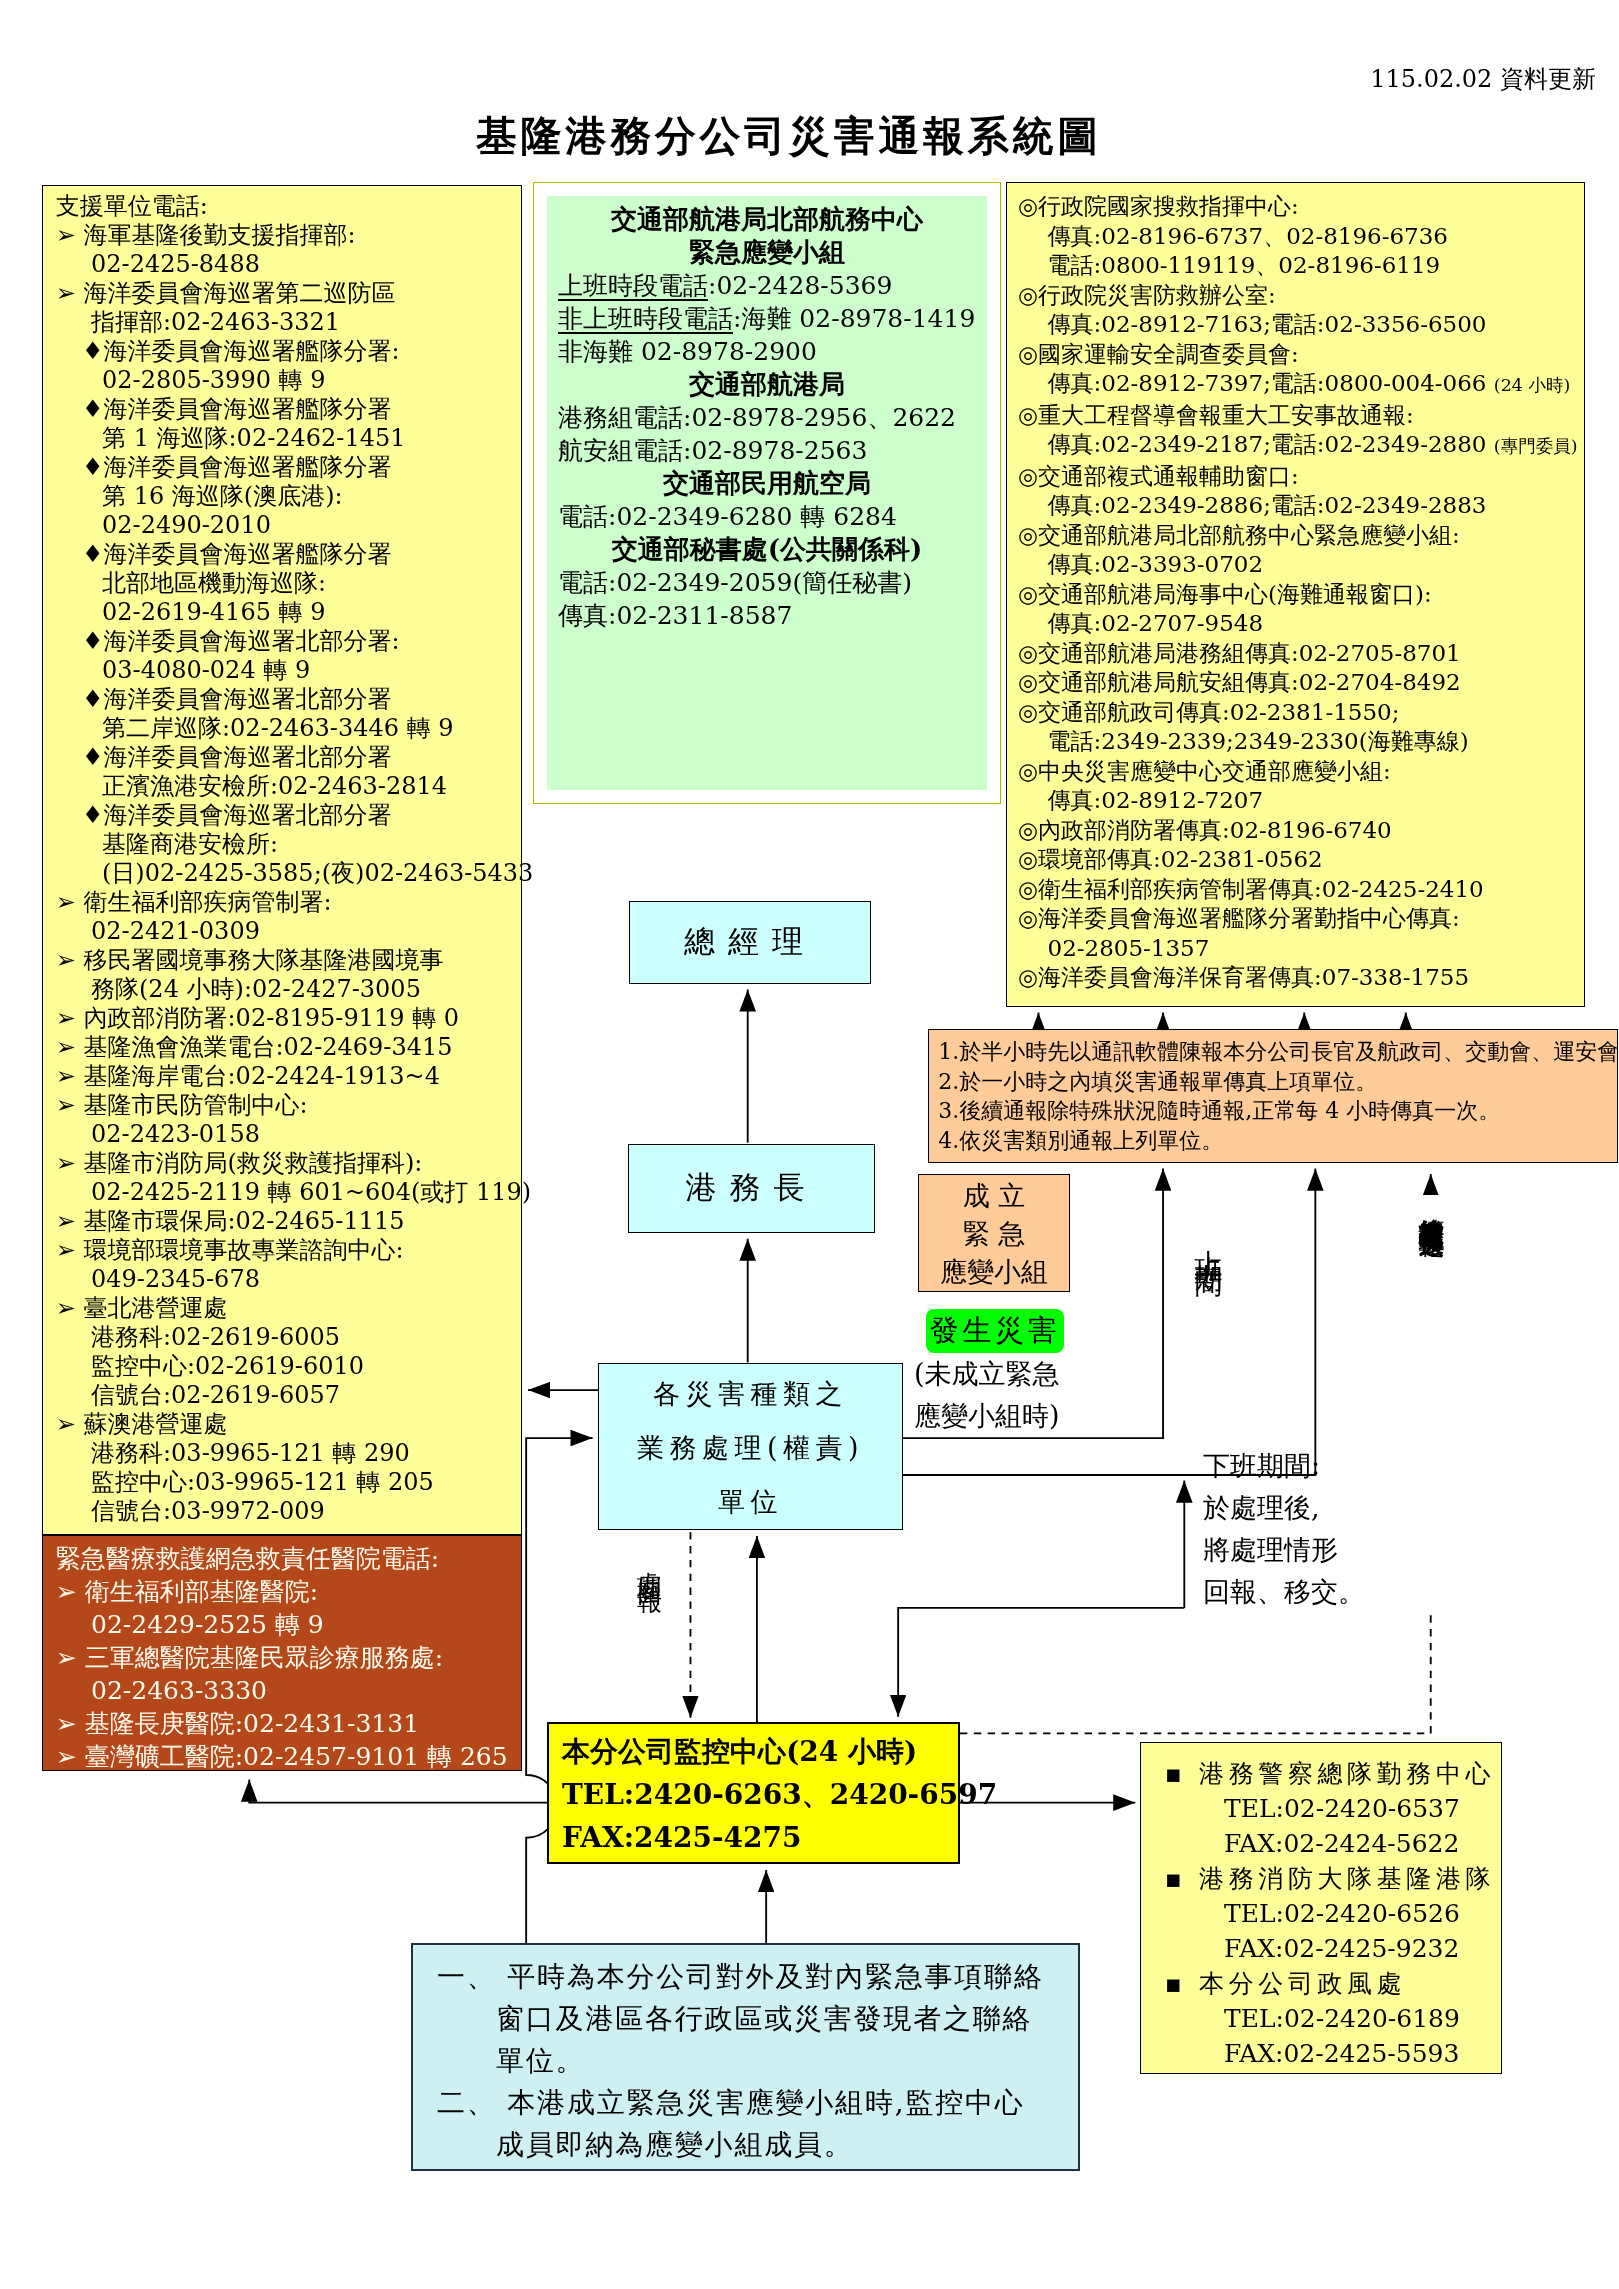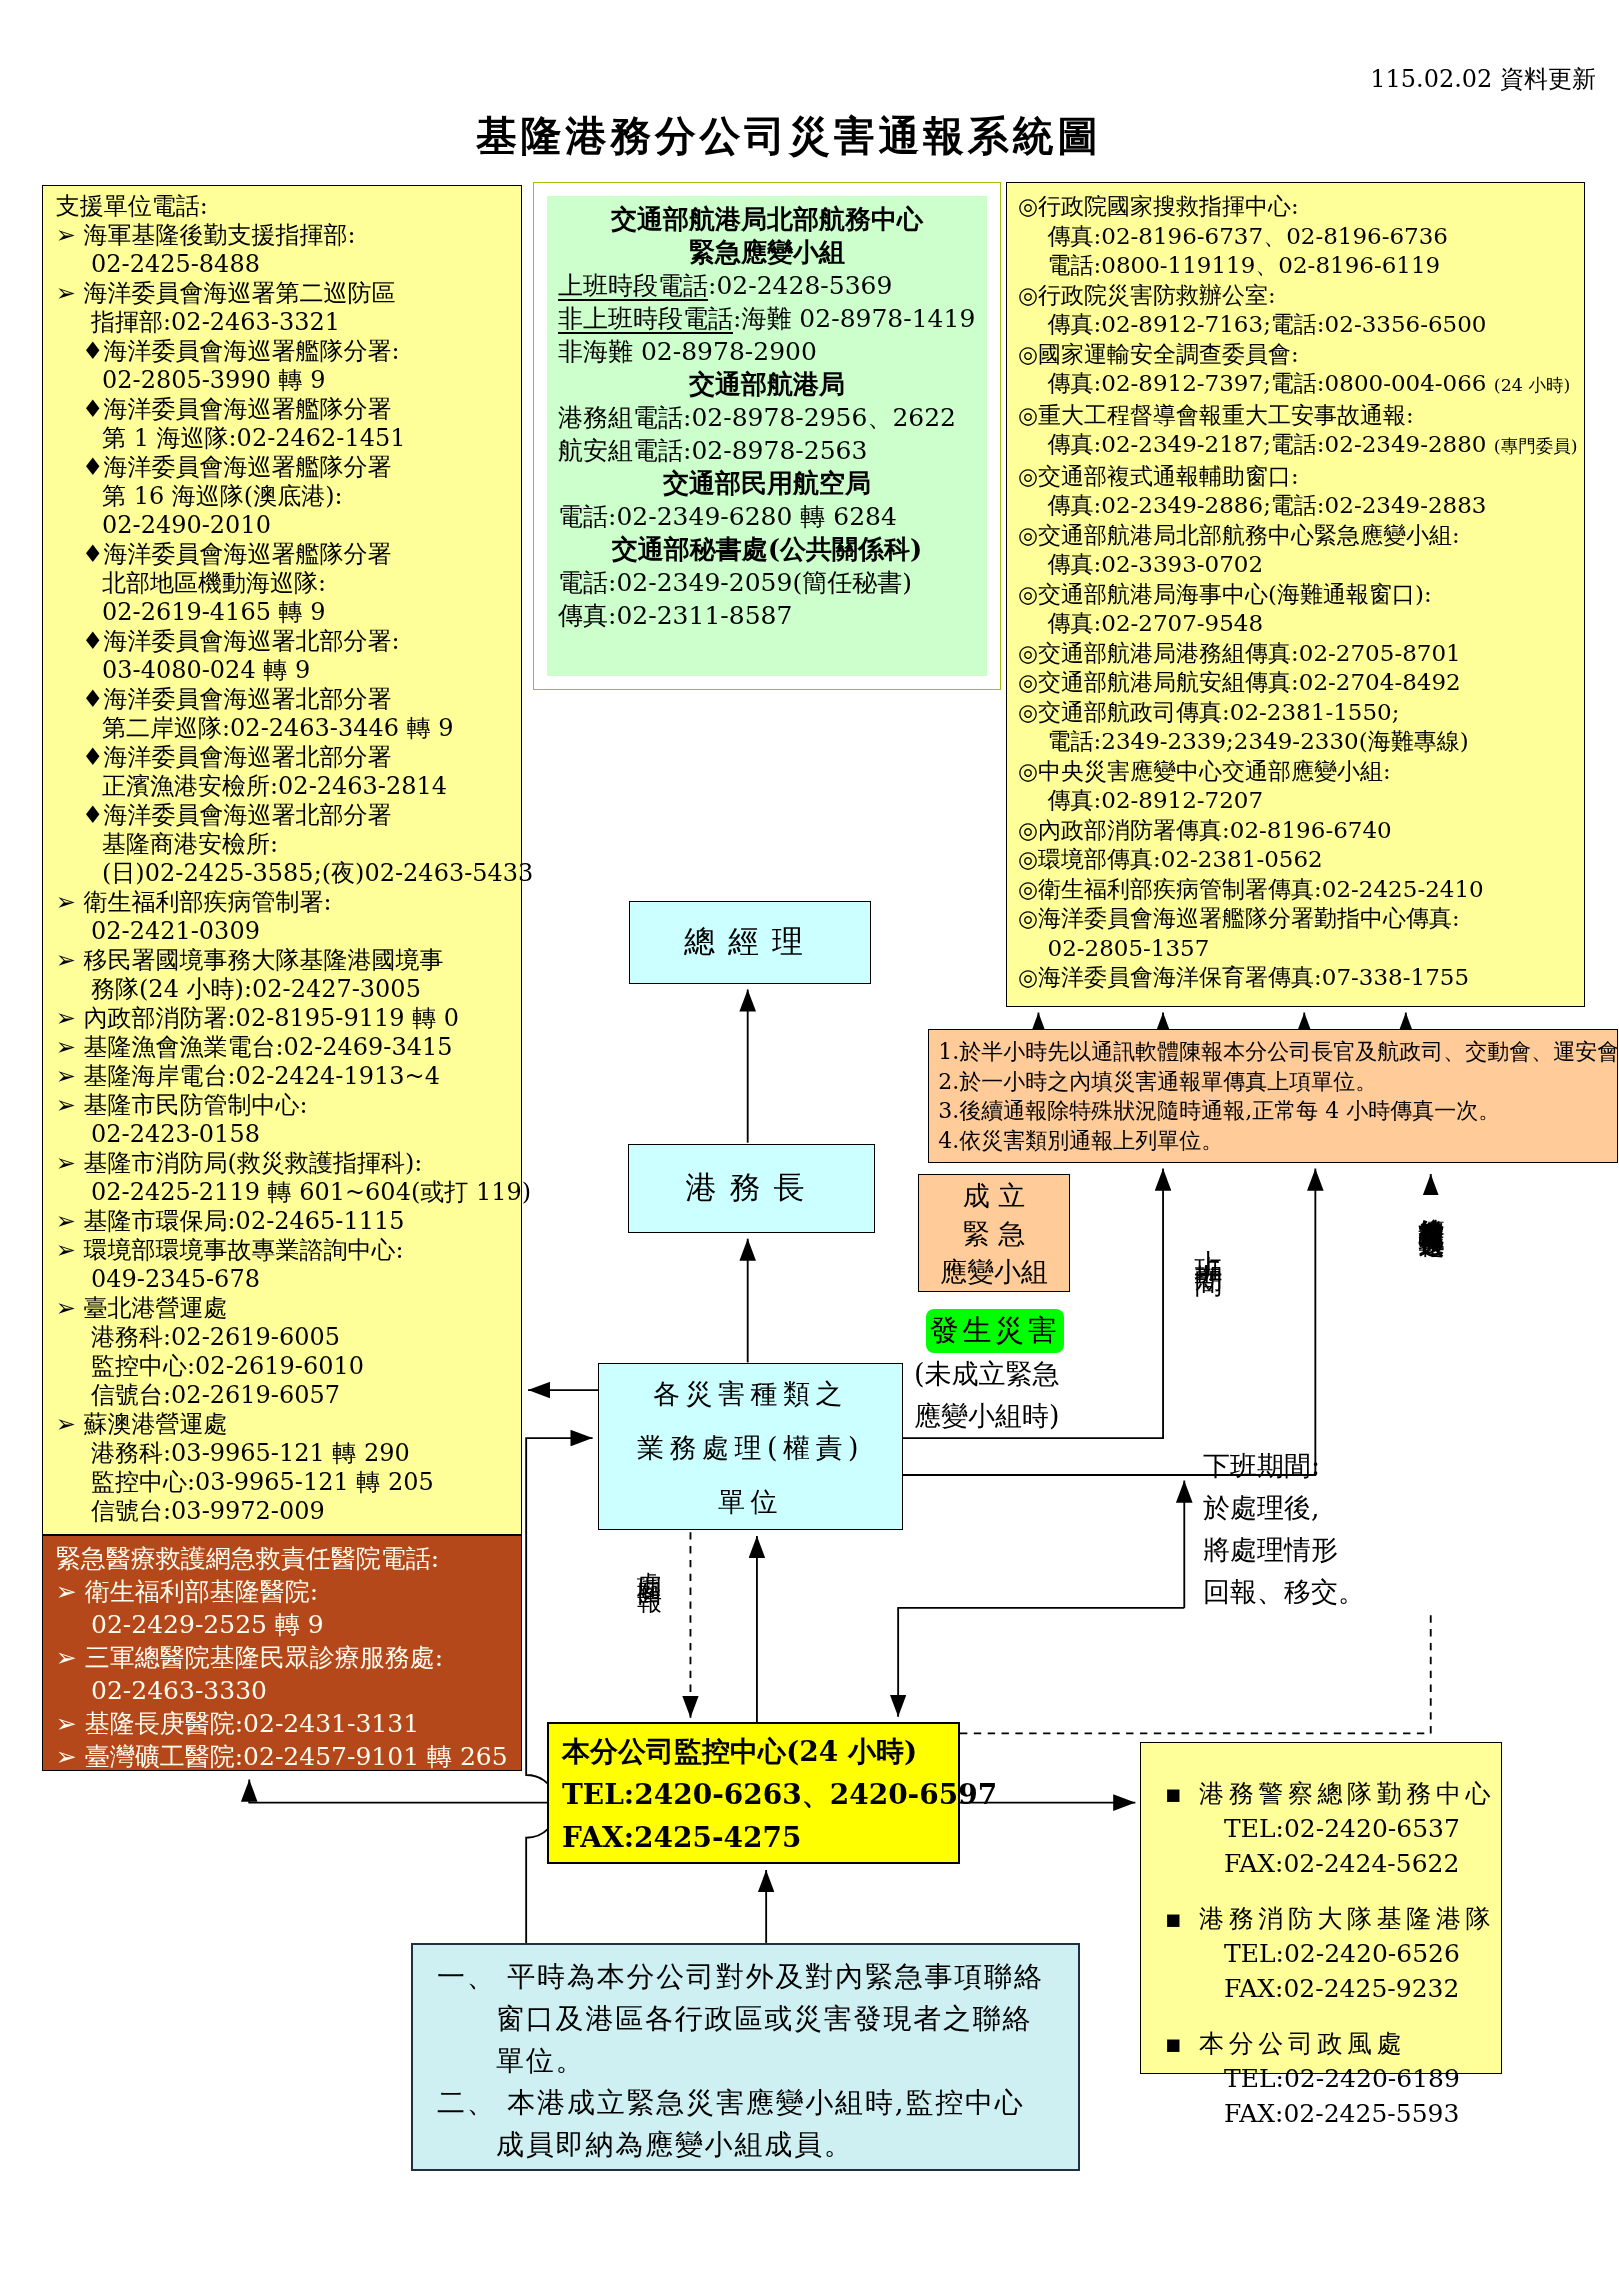--- a/index.html
+++ b/index.html
@@ -52,21 +52,21 @@
   .offduty{font-size:27px;}
   .offduty .ln{line-height:42px;}
   .followup{font-size:26px;background:#fff;padding:1.8px 0.9px;letter-spacing:0.9px;}
   .report{font-size:25px;letter-spacing:5.5px;}
   
   .monitor{background:#FFFF00;border:2.8px solid #000;font-weight:700;font-size:28px;padding:5.5px 0 0 13px;}
   .monitor .ln{line-height:43px;}
   
   .police{background:#FFFF99;border:1.8px solid #000;font-size:25px;padding:13px 0 0 24px;}
   .police .ln{line-height:35px;}
-  .pn{letter-spacing:4.6px;margin-top:20px;}
+  .pn{letter-spacing:4.6px;}
   .pc{padding-left:59px;}
   
   .note{background:#CFF0F2;border:2.8px solid #203040;font-size:28px;padding:11px 0 0 18.5px;}
   .note .ln{line-height:42px;letter-spacing:1.8px;}
   .nc{padding-left:59px;}
   svg.wires{position:absolute;left:0;top:0;pointer-events:none;}
 </style>
 </head>
 <body>
 
@@ -155,21 +155,21 @@
   <div class="box hosp" style="left:42px;top:1535px;width:480px;height:236px;">
       <div class="ln h">緊急醫療救護網急救責任醫院電話:</div>
       <div class="ln b1">➢ 衛生福利部基隆醫院:</div>
       <div class="ln c1">02-2429-2525 轉 9</div>
       <div class="ln b1">➢ 三軍總醫院基隆民眾診療服務處:</div>
       <div class="ln c1">02-2463-3330</div>
       <div class="ln b1">➢ 基隆長庚醫院:02-2431-3131</div>
       <div class="ln b1">➢ 臺灣礦工醫院:02-2457-9101 轉 265</div>
     </div>
 
-  <div class="box greenouter" style="left:533px;top:182px;width:468px;height:508px;padding-left:13px;">
+  <div class="box greenouter" style="left:533px;top:182px;width:468px;height:622px;padding-left:13px;">
     <div class="greeninner">
         <div class="ln hd">交通部航港局北部航務中心</div>
         <div class="ln hd">緊急應變小組</div>
         <div class="ln p"><span class="u">上班時段電話</span><span>:02-2428-5369</span></div>
         <div class="ln p"><span class="u">非上班時段電話</span><span>:海難 02-8978-1419</span></div>
         <div class="ln p">非海難 02-8978-2900</div>
         <div class="ln hd">交通部航港局</div>
         <div class="ln p">港務組電話:02-8978-2956、2622</div>
         <div class="ln p">航安組電話:02-8978-2563</div>
         <div class="ln hd">交通部民用航空局</div>

